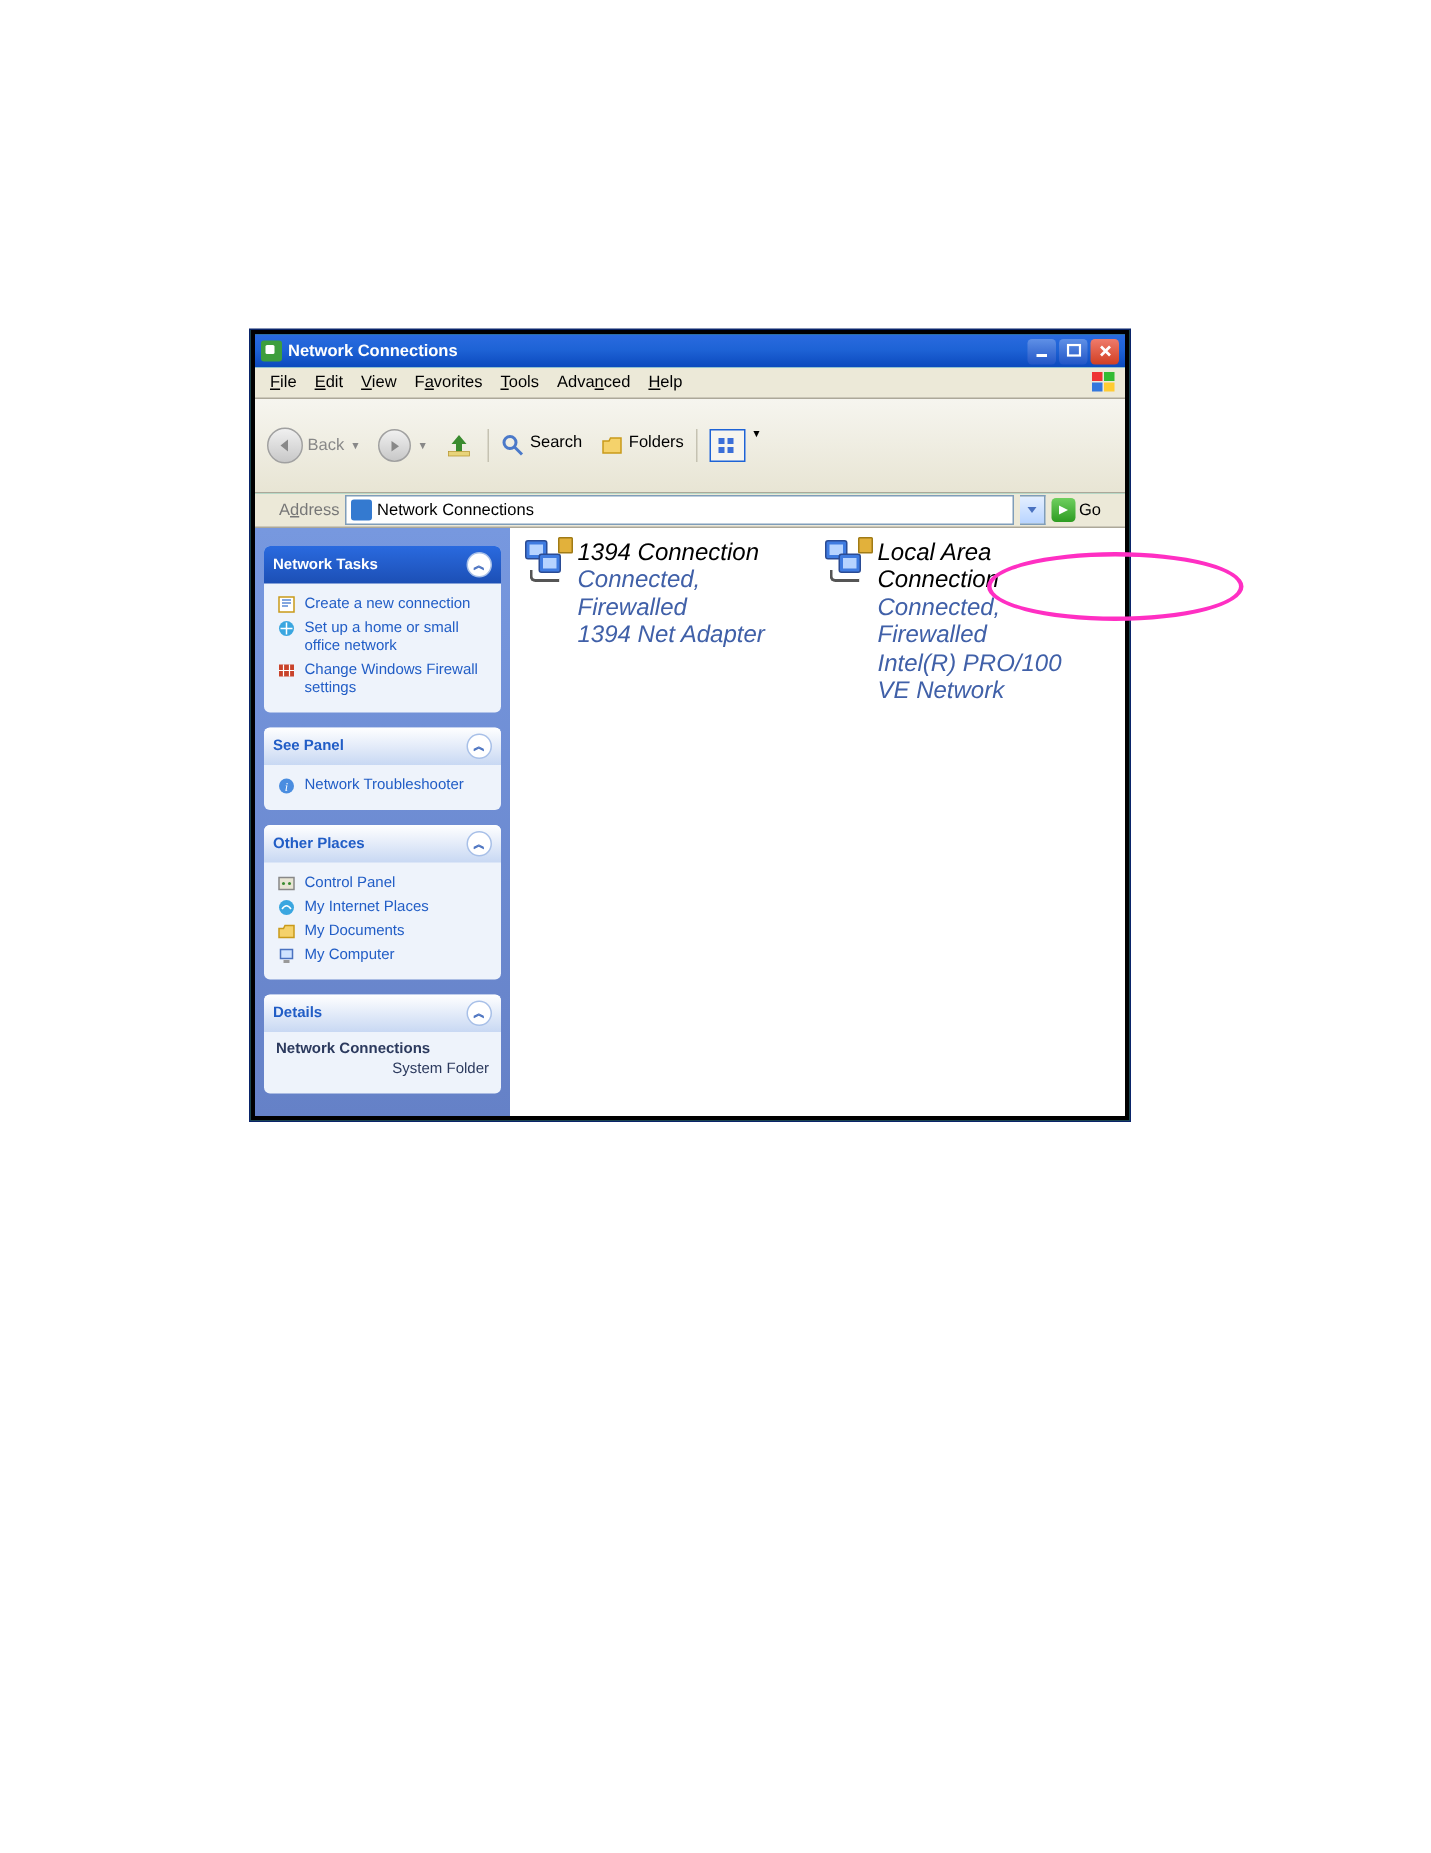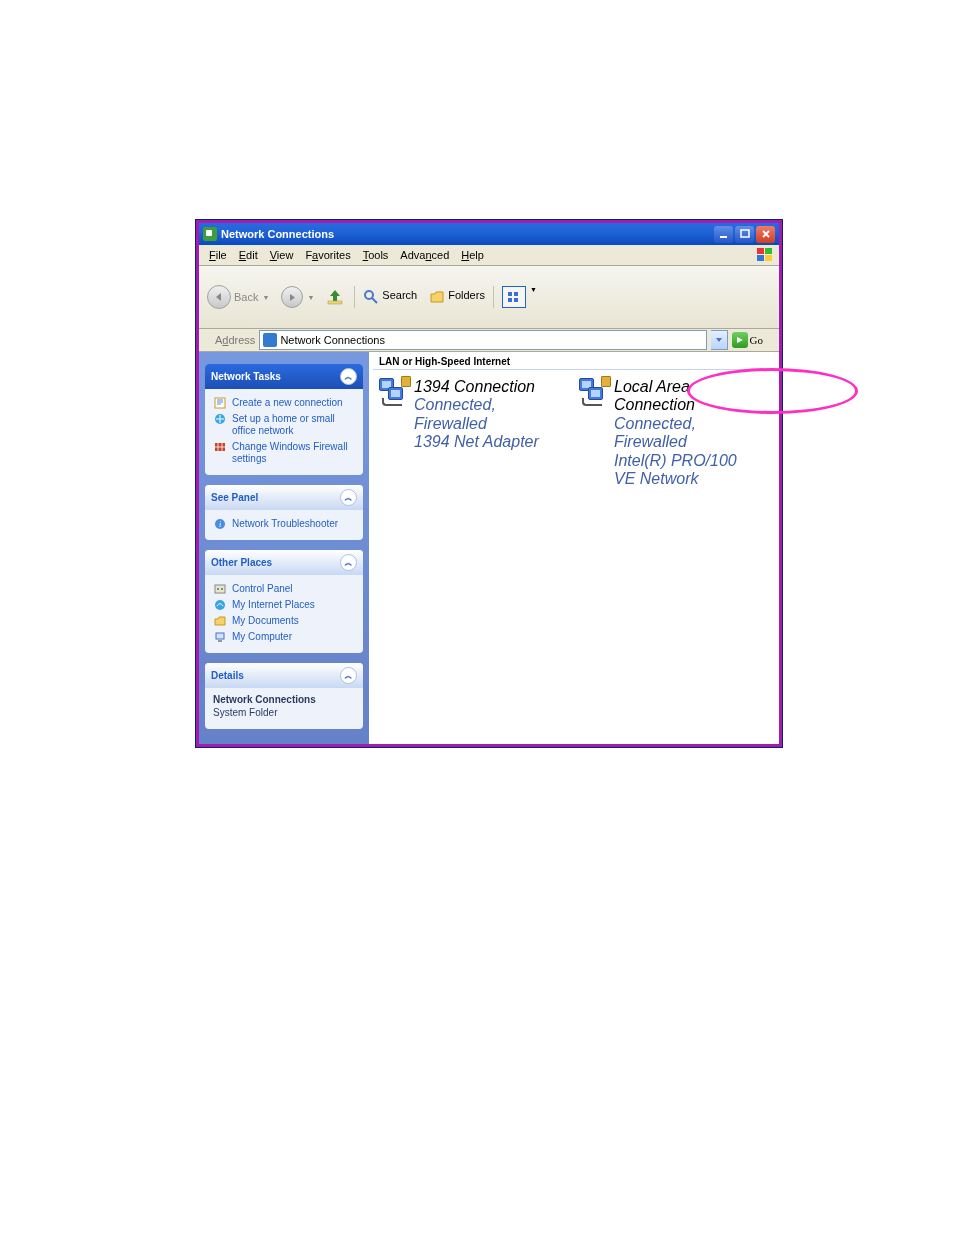--- a/index.html
+++ b/index.html
@@ -5,24 +5,24 @@
   body {
     margin: 0;
     background: #fff;
     font-family: Tahoma, Arial, sans-serif;
     font-size: 11px;
     width: 954px;
     height: 1235px;
   }
   .viewport {
     position: absolute;
-    left: 196px;
+    left: 167px;
     top: 220px;
     width: 580px;
-    border: 3px solid #a21caf;
+    border: 3px solid #000000;
     background: #5eead4;
     box-shadow: 0 0 0 1px #0a246a;
   }
   
   .titlebar {
     height: 22px;
     background: linear-gradient(to bottom, #2a6adf 0%, #1e63d6 45%, #0b49bd 100%);
     display: flex;
     align-items: center;
     color: #fff;
@@ -84,34 +84,34 @@
     align-items:center;
     padding: 0 16px;
     background:#ece9d8;
     border-bottom:1px solid #aca899;
     gap:4px;
   }
   .addr-label { color:#777; }
   .addr-input { flex:1; height:18px; background:#fff; border:1px solid #7f9db9; display:flex; align-items:center; padding:0 3px; gap:3px;}
   .addr-input .aicon { width:14px; height:14px; background:#347ad0; border-radius:2px; position:relative; }
   .addr-drop { width:16px; height:18px; border:1px solid #7f9db9; border-left:none; background:linear-gradient(#e4efff,#b8d4ff); display:flex; align-items:center; justify-content:center;}
-  .go-btn { display:flex; align-items:center; gap:2px;font-family:Liberation Serif, serif; }
+  .go-btn { display:flex; align-items:center; gap:2px; }
   .go-sq { width:16px; height:16px; background:linear-gradient(#6fcf5f,#2e9c22); border-radius:3px; display:flex; align-items:center; justify-content:center;}
   
   .body { display:flex; background:#6f87c7; }
   .sidebar { width:158px; padding:12px 6px 14px; background:linear-gradient(to bottom,#7798df 0%, #6581c7 100%); display:flex; flex-direction:column; gap:10px;}
   .panel { background:#eef3fb; border-radius:4px; overflow:hidden; font-size:10px; }
   .panel-head { background:linear-gradient(#fff 0%, #c8d8f3 100%); color:#215dc6; font-weight:bold; padding:4px 6px; display:flex; align-items:center; justify-content:space-between;}
   .panel-head.dark { background:linear-gradient(#2a6adf,#1c4fb5); color:#fff; }
   .chev { width:15px; height:15px; border:1px solid #a8c0e8; border-radius:50%; background:#fff; display:flex; align-items:center; justify-content:center; font-size:8px; color:#4a72c0;}
   .panel-body { padding:6px 8px 8px; }
   .task-link { display:flex; gap:5px; color:#215dc6; padding:2px 0; line-height:1.2; }
   .task-link .tico { width:14px; flex:none; display:flex; align-items:flex-start; justify-content:center;}
   .details-body { padding:6px 8px 10px; font-weight:bold; color:#2c3a5e; font-size:10px; line-height:1.25; }
-  .details-body .sub { font-weight:normal; }
+  .details-body .sub { font-weight:normal;text-align:right; }
   
   .content { flex:1; background:#fff; min-height:392px; position:relative; }
   .group-head { font-weight:bold; font-size:10px; padding:4px 6px 2px; border-bottom:1px solid #c2d3ee; margin:0 4px; color:#000; }
   .items-row { display:flex; gap:30px; padding:8px 10px; }
   .conn-item { display:flex; gap:5px; width:170px; }
   .conn-icon { width:30px; height:30px; flex:none; position:relative; }
   .mon { position:absolute; width:13px; height:11px; background:#3f7be0; border:1px solid #2a4b94; border-radius:2px; }
   .mon::after{ content:""; position:absolute; inset:2px; background:#b6d3ff; }
   .mon1{ left:0; top:0;} .mon2{ left:9px; top:9px;}
   .lock-badge { position:absolute; right:-2px; top:-2px; width:8px; height:9px; background:#e2b13b; border:1px solid #a07b16; border-radius:1px;}
@@ -353,21 +353,20 @@
         </div>
         <div class="details-body">
           <div>Network Connections</div>
           <div class="sub">System Folder</div>
         </div>
       </div>
 
     </div>
 
     <div class="content">
-      <div class="group-head">LAN or High-Speed Internet</div>
       <div class="items-row">
         <div class="conn-item">
           <div class="conn-icon">
             <span class="mon mon1"></span>
               <span class="mon mon2"></span>
             <span class="lock-badge"></span>
             <span class="cable"></span>
           </div>
           <div class="conn-text">
             <div class="title">1394 Connection</div>

